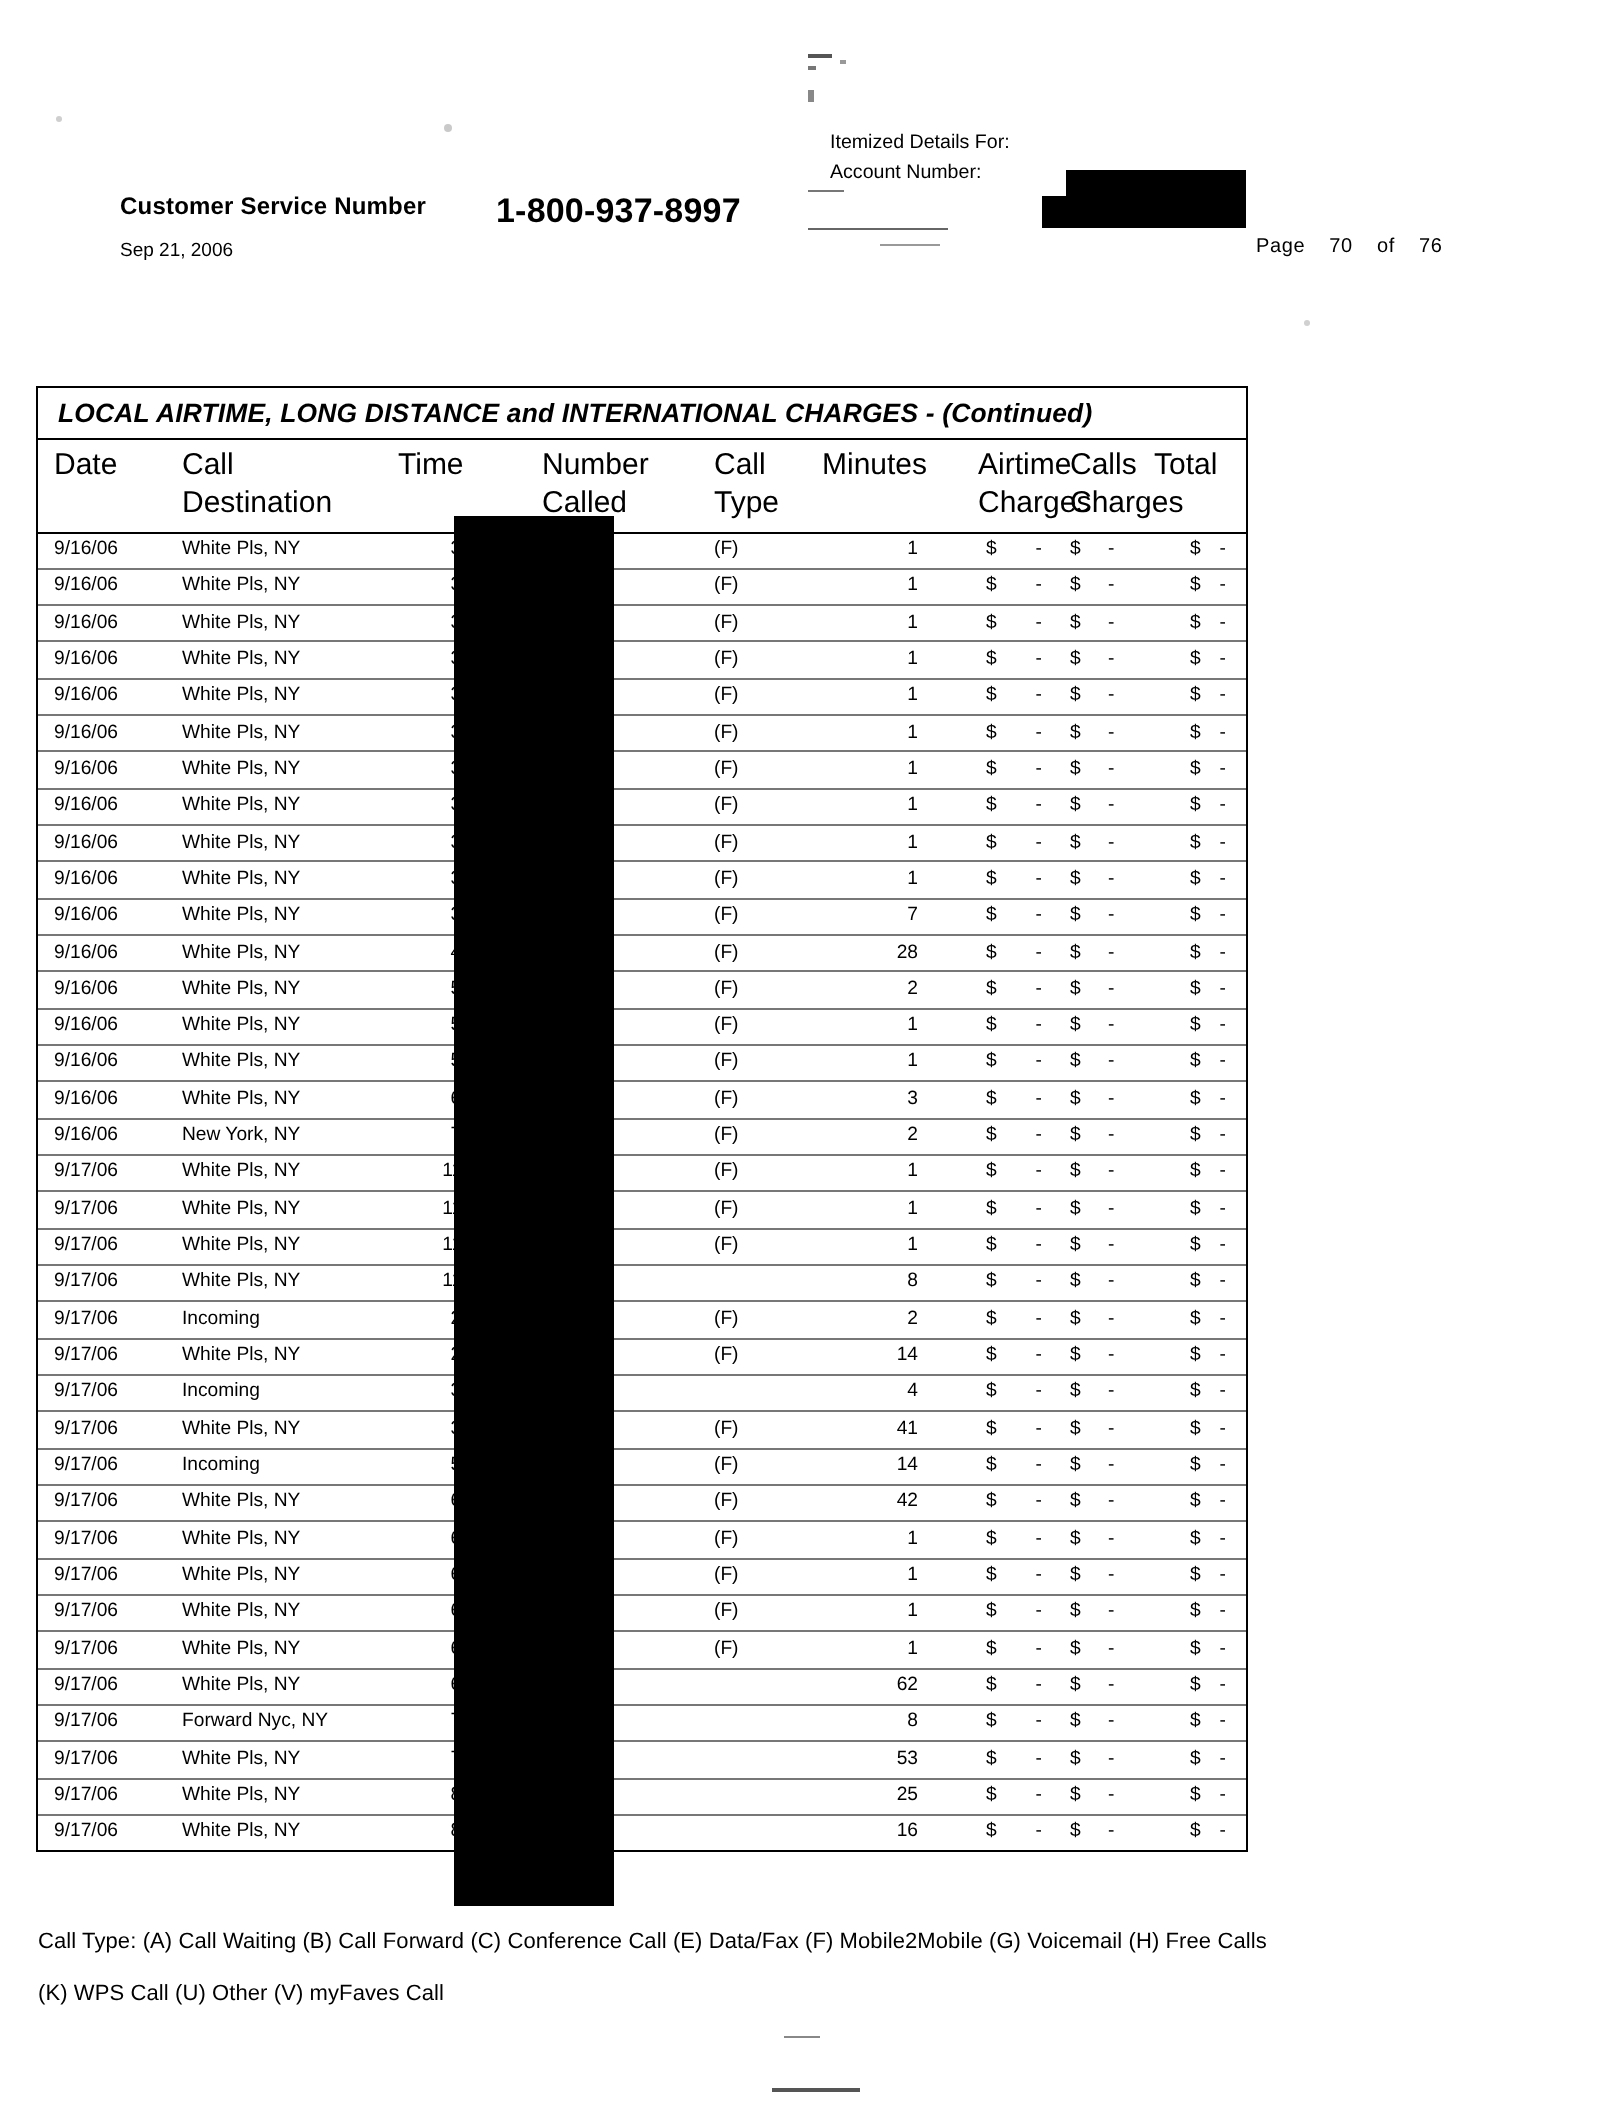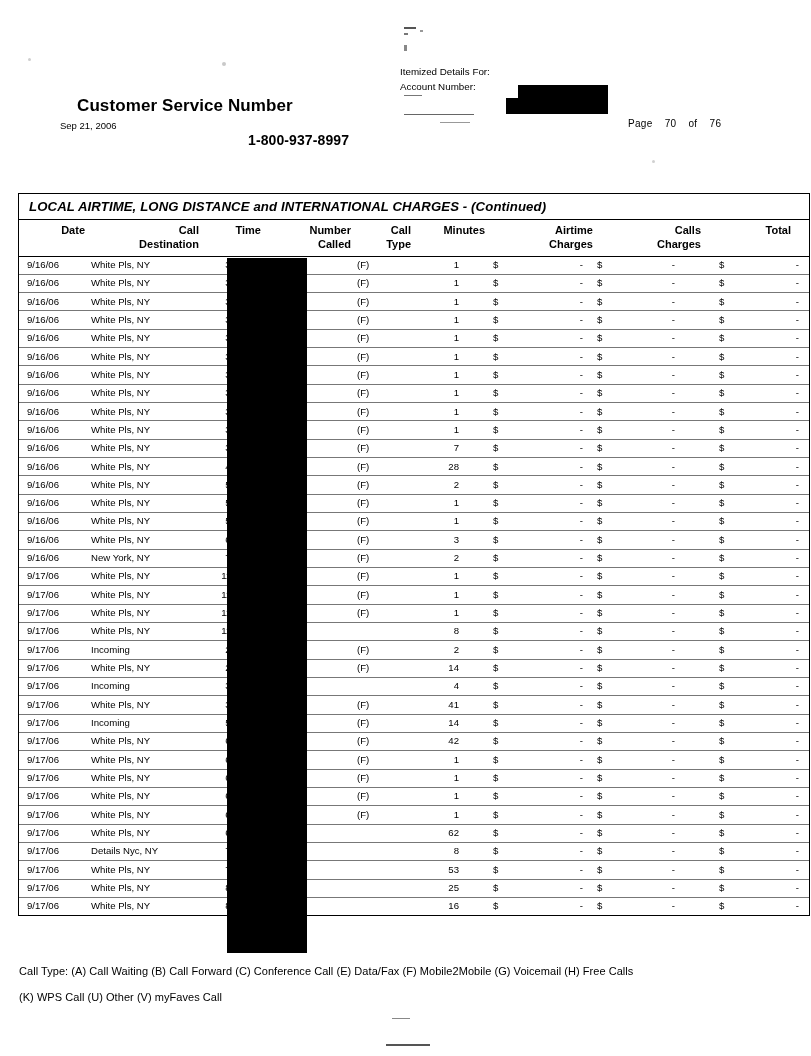--- a/index.html
+++ b/index.html
@@ -28,44 +28,42 @@
     left: 0;
     top: 0;
     width: 811px;
     height: 175px;
   }
 
   .cust-svc-label {
     position: absolute;
     left: 60px;
     top: 96px;
+    font-size: 12px;
+    font-weight: bold;
+    letter-spacing: 0.1px;
+  }
+  .cust-svc-number {
+    position: absolute;
+    left: 248px;
+    top: 96px;
     font-size: 17px;
     font-weight: bold;
     letter-spacing: 0.1px;
-    margin-left: 17px;
-  }
-  .cust-svc-number {
-    position: absolute;
-    left: 248px;
-    top: 96px;
-    font-size: 14px;
-    font-weight: bold;
-    letter-spacing: 0.1px;
-    margin-top: 36px;
   }
   .statement-date {
     position: absolute;
     left: 60px;
     top: 120px;
     font-size: 9.5px;
   }
 
   .itemized-box {
     position: absolute;
-    left: 384px;
+    left: 399px;
     top: 25px;
     width: 240px;
     height: 60px;
   }
   .itemized-line1 {
     position: absolute;
     left: 16px;
     top: 41px;
     font-size: 9.8px;
   }
@@ -117,21 +115,21 @@
     letter-spacing: 0.3px;
   }
   .page-number span { margin-right: 9px; }
   .page-number .pn-last { margin-right: 13px; }
 
   
   .table-wrap {
     position: absolute;
     left: 18px;
     top: 193px;
-    width: 792px;
+    width: 606px;
     border: 1.4px solid #000;
     box-sizing: border-box;
   }
 
   .title-row {
     height: 26px;
     border-bottom: 1.2px solid #000;
     box-sizing: border-box;
     position: relative;
   }
@@ -144,23 +142,23 @@
     font-style: italic;
     letter-spacing: 0.1px;
   }
 
   table.calls {
     border-collapse: collapse;
     width: 100%;
     table-layout: fixed;
   }
   table.calls th {
-    font-size: 11px;
-    font-weight: bold;
-    text-align: right;
+    font-size: 15px;
+    font-weight: normal;
+    text-align: left;
     vertical-align: top;
     padding: 4px 0 4px 0;
     border-bottom: 1px solid #000;
     line-height: 1.25;
   }
   table.calls td {
     font-size: 9.6px;
     padding: 3.4px 0;
     border-bottom: 0.7px solid #777;
     line-height: 1.1;
@@ -721,21 +719,21 @@
             <td class="c-min">62</td>
             <td class="c-airsym">$</td>
             <td class="c-airval">-</td>
             <td class="c-tollsym">$</td>
             <td class="c-tollval">-</td>
             <td class="c-totsym">$</td>
             <td class="c-totval">-</td>
           </tr>
           <tr>
             <td class="c-date">9/17/06</td>
-            <td class="c-dest">Details Nyc, NY</td>
+            <td class="c-dest">Forward Nyc, NY</td>
             <td class="c-time">7:20 PM</td>
             <td class="c-num"></td>
             <td class="c-type"></td>
             <td class="c-min">8</td>
             <td class="c-airsym">$</td>
             <td class="c-airval">-</td>
             <td class="c-tollsym">$</td>
             <td class="c-tollval">-</td>
             <td class="c-totsym">$</td>
             <td class="c-totval">-</td>

